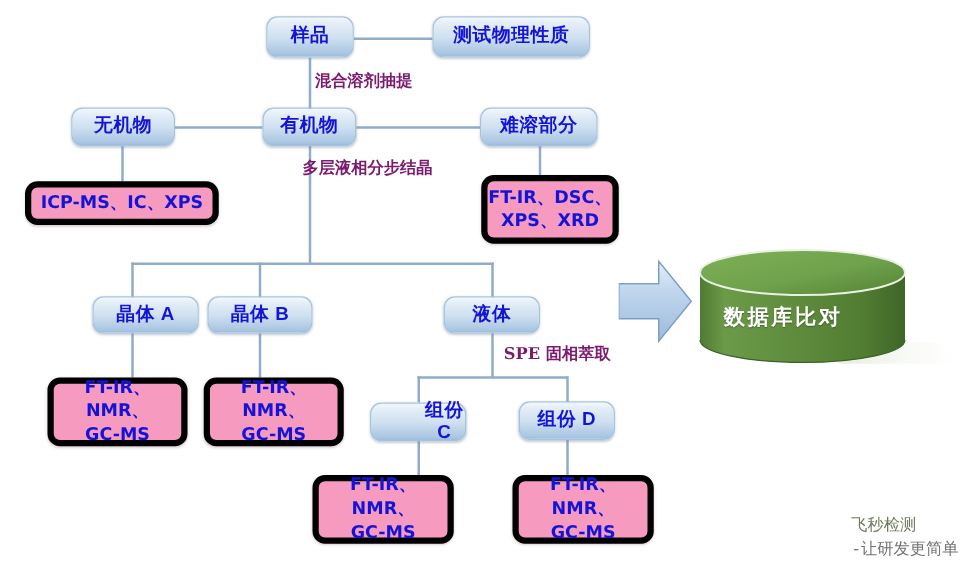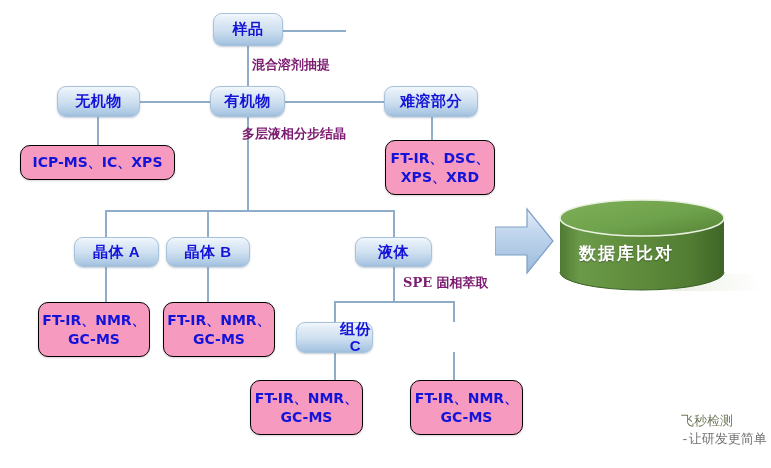--- a/index.html
+++ b/index.html
@@ -44,21 +44,21 @@
     text-align: center;
     line-height: 1.1;
   }
 
   
   .pinkbox {
     position: absolute;
     box-sizing: border-box;
     border-radius: 10px;
     background: #f79ac0;
-    border: 1px solid #000000;
+    border: 5px solid #000000;
     box-shadow: 0 1px 2px rgba(150,120,135,0.35);
     display: flex;
     align-items: center;
     justify-content: center;
     color: #1414d8;
     font-weight: bold;
     font-size: 14px;
     text-align: center;
     line-height: 1.35;
     font-family: "DejaVu Sans", "Liberation Sans", sans-serif;
@@ -145,26 +145,29 @@
   <div class="line v" style="left:453px; top:301px; height:21px;"></div>
 
   <div class="line v" style="left:334px; top:352px; height:28px;"></div>
 
   <div class="line v" style="left:453px; top:352px; height:28px;"></div>
 
   <div class="bluebox" style="left:213px; top:13px; width:70px; height:33px;">
     <span>样品</span>
   </div>
 
+  <div class="bluebox" style="left:346px; top:13px; width:126px; height:33px;">
+    <span>测试物理性质</span>
+  </div>
 
   <div class="bluebox" style="left:57px; top:86px; width:83px; height:31px;">
     <span>无机物</span>
   </div>
 
-  <div class="bluebox" style="left:210px; top:86px; width:75px; height:31px;border-radius:10px;">
+  <div class="bluebox" style="left:210px; top:86px; width:75px; height:31px;">
     <span>有机物</span>
   </div>
 
   <div class="bluebox" style="left:384px; top:86px; width:94px; height:31px;">
     <span>难溶部分</span>
   </div>
 
   <div class="bluebox" style="left:74px; top:237px; width:85px; height:30px;">
     <span>晶体 A</span>
   </div>
@@ -174,20 +177,23 @@
   </div>
 
   <div class="bluebox" style="left:355px; top:237px; width:77px; height:30px;">
     <span>液体</span>
   </div>
 
   <div class="bluebox" style="left:296px; top:322px; width:77px; height:31px;padding-left:42px;">
     <span>组份 C</span>
   </div>
 
+  <div class="bluebox" style="left:415px; top:321px; width:77px; height:31px;">
+    <span>组份 D</span>
+  </div>
 
   <div class="pinkbox" style="left:20px; top:145px; width:155px; height:35px;">
     <span style="white-space:pre-line;">ICP-MS、IC、XPS</span>
   </div>
 
   <div class="pinkbox" style="left:385px; top:140px; width:110px; height:55px;">
     <span style="white-space:pre-line;">FT-IR、DSC、
 XPS、XRD</span>
   </div>
 

